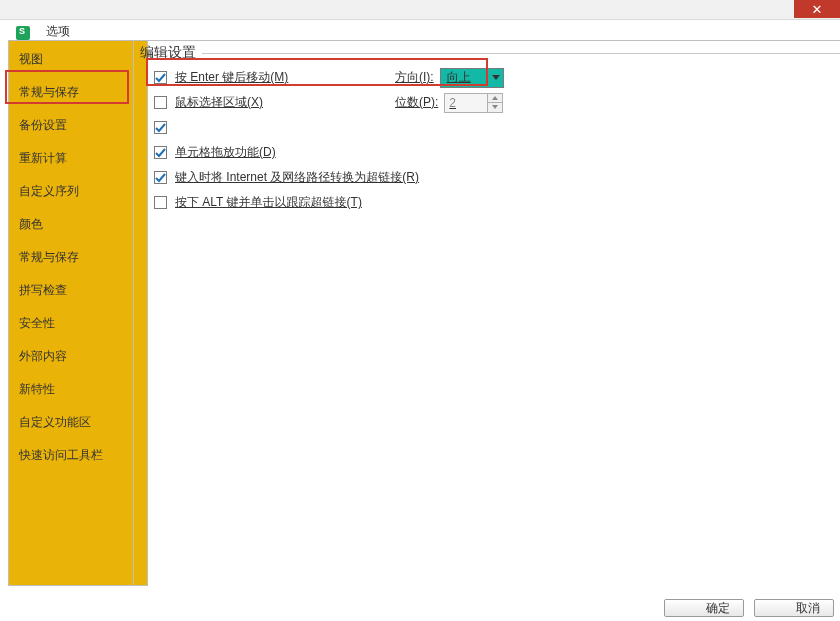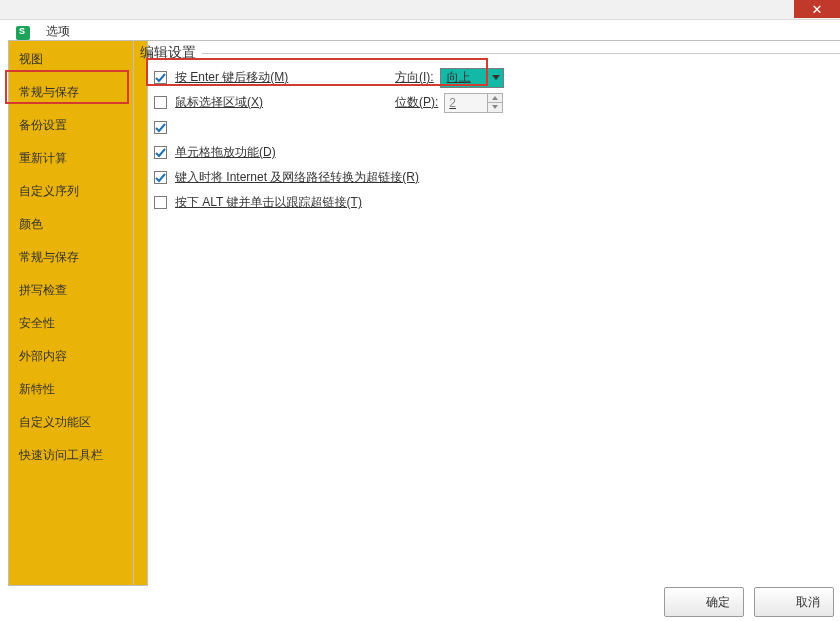--- a/index.html
+++ b/index.html
@@ -188,21 +188,21 @@
   .tri-dn { width:0;height:0;border-left:3px solid transparent;border-right:3px solid transparent;border-top:4px solid #888; }
   
   
   .footer {
     position: absolute;
     right: 6px; bottom: 4px;
     display: flex;
     gap: 10px;
   }
   .btn {
-    width: 80px; height: 30px;
+    width: 80px; height: 18px;
     border: 1px solid #9a9a9a;
     background: linear-gradient(#ffffff,#e8e8e8);
     display: flex;
     align-items: center;
     justify-content: center;
     font-size: 12px;
     border-radius: 2px;
     cursor: pointer;
     padding-left: 28px;
   }

